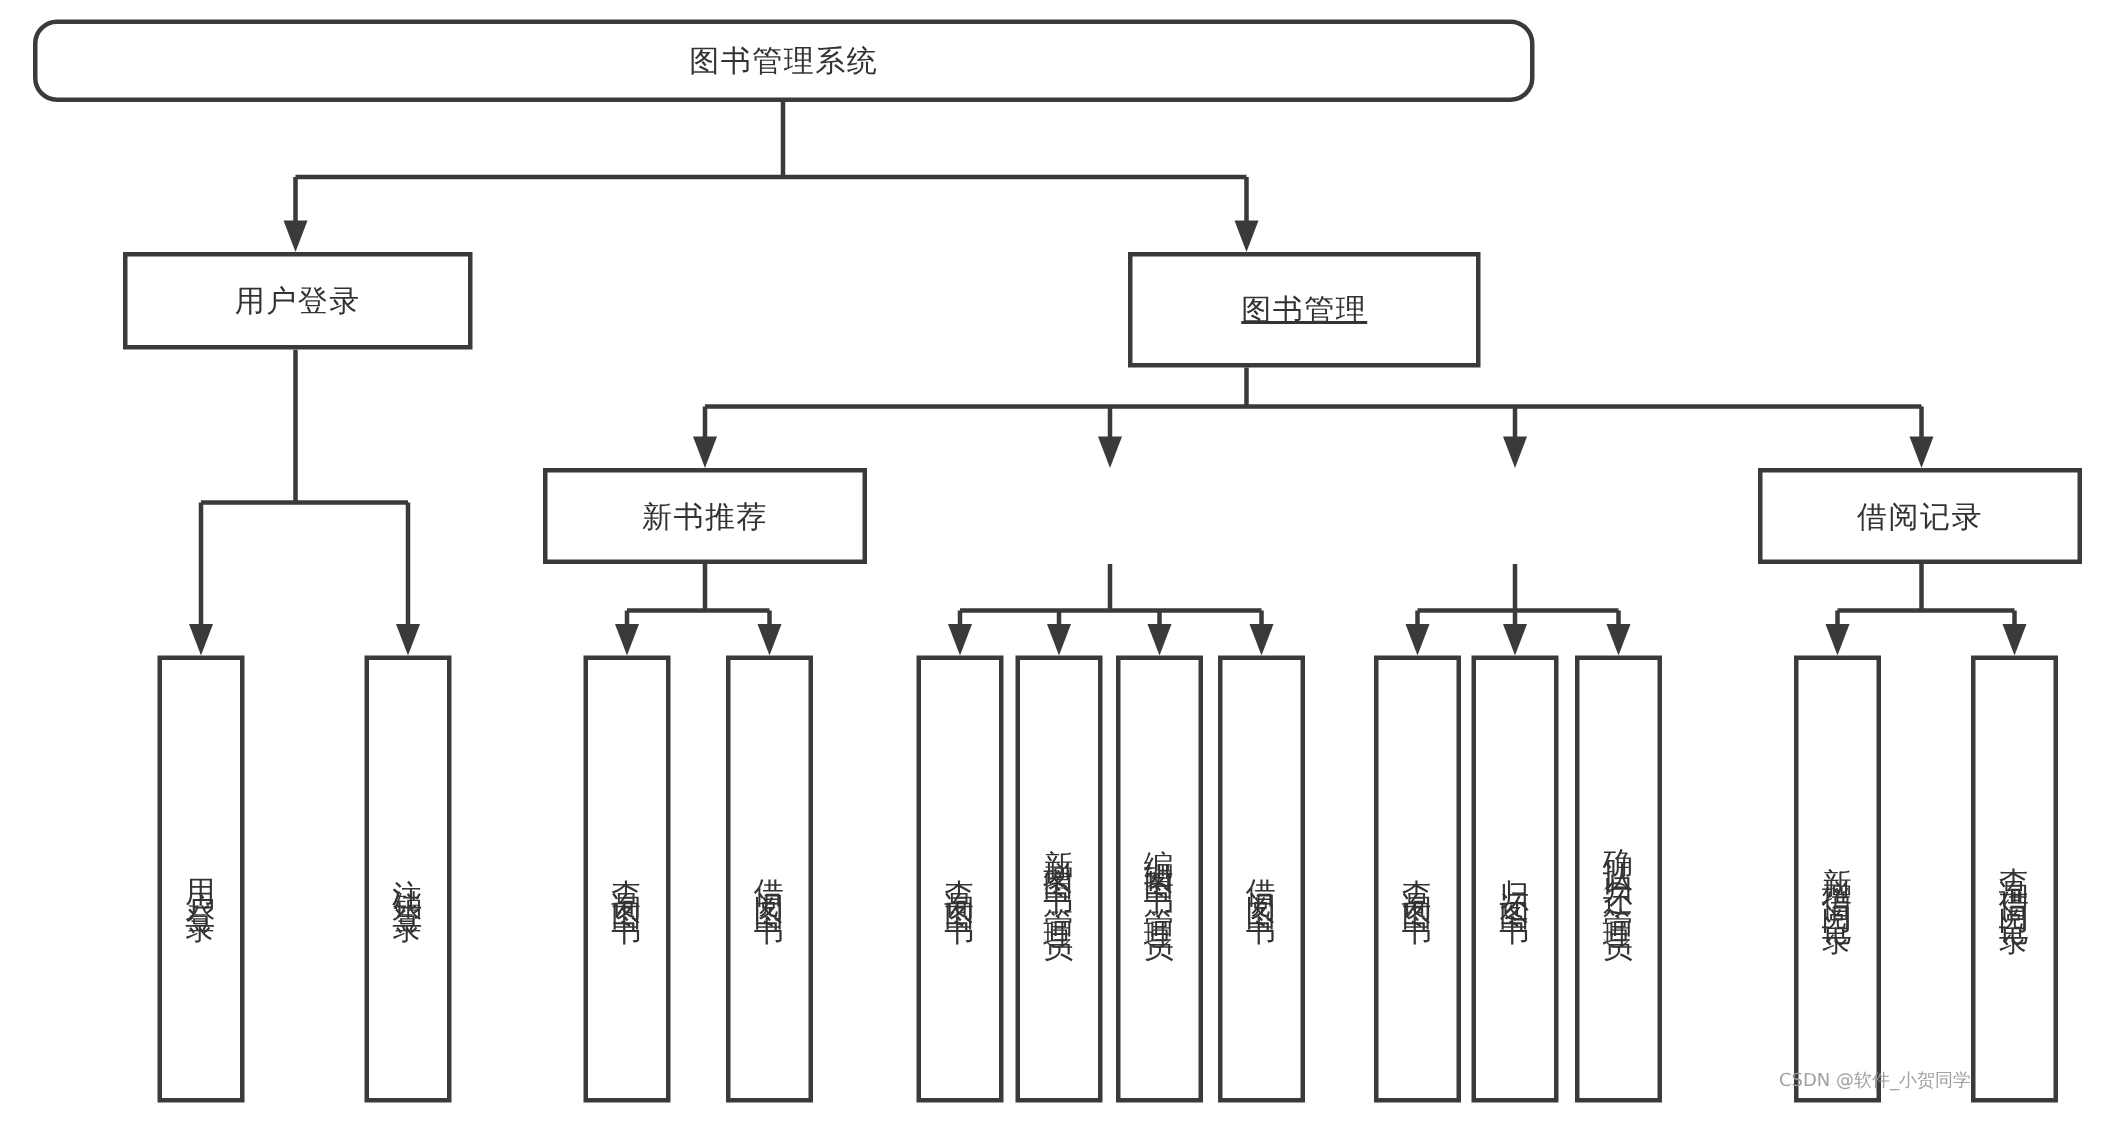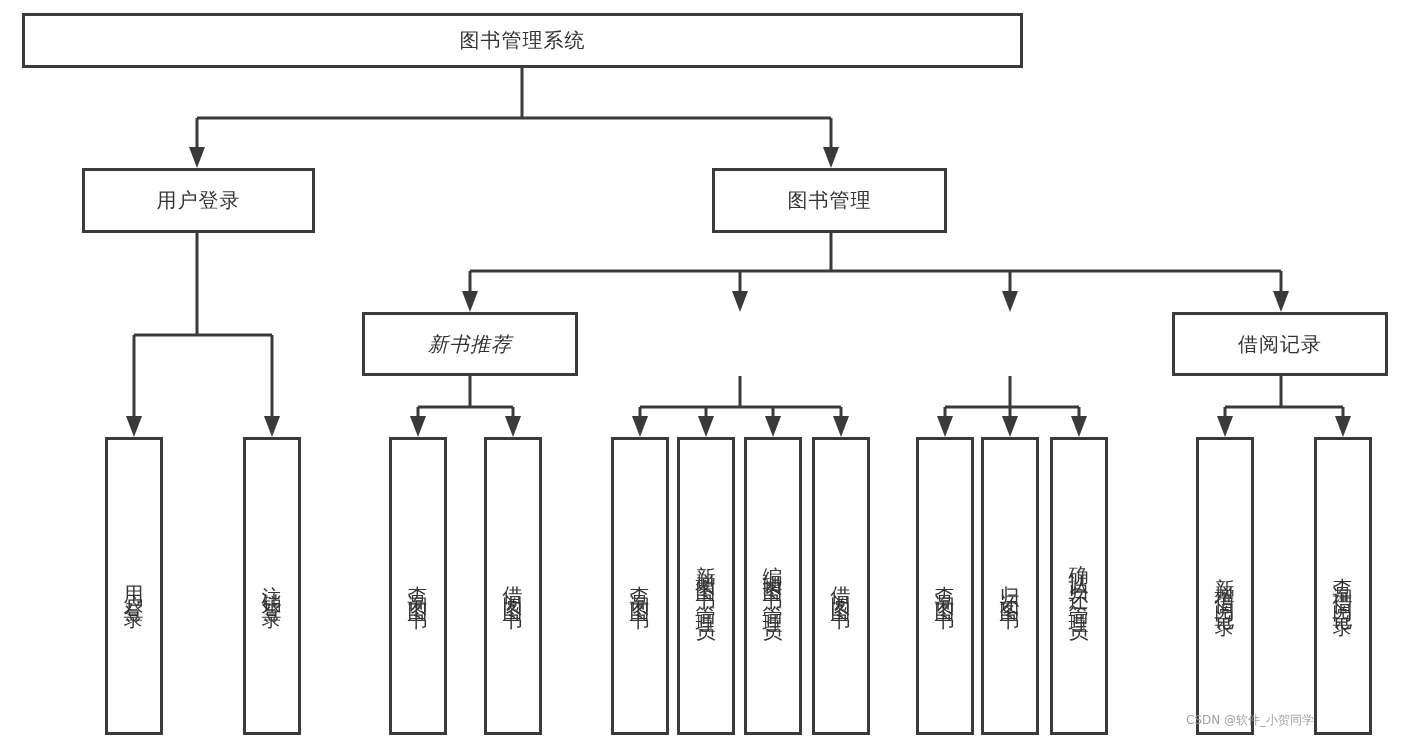--- a/index.html
+++ b/index.html
@@ -35,24 +35,24 @@
   }
   .vlabel {
     writing-mode: vertical-rl;
     text-orientation: mixed;
     font-size: 20px;
     letter-spacing: 8px;
     line-height: 1;
     white-space: nowrap;
   }
   
-  .n-root     { left: 22px;   top: 13px;  width: 1001px; height: 55px; }
+  .n-root     { left: 22px;   top: 13px;  width: 1001px; height: 55px; border-radius: 16px; }
   .n-login    { left: 82px;   top: 168px; width: 233px;  height: 65px; }
-  .n-mgmt     { left: 712px;  top: 168px; width: 235px;  height: 65px; }
-  .n-newbook  { left: 362px;  top: 312px; width: 216px;  height: 64px; font-style: italic; }
+  .n-mgmt     { left: 752px;  top: 168px; width: 235px;  height: 77px; text-decoration: underline; }
+  .n-newbook  { left: 362px;  top: 312px; width: 216px;  height: 64px; }
   .n-borrow   { left: 632px;  top: 312px; width: 216px;  height: 64px; }
   .n-current  { left: 902px;  top: 312px; width: 216px;  height: 64px; }
   .n-records  { left: 1172px; top: 312px; width: 216px;  height: 64px; }
   
   .leaf { top: 437px; width: 58px; height: 298px; }
   .l-1  { left: 105px; }
   .l-2  { left: 243px; }
   .l-3  { left: 389px; }
   .l-4  { left: 484px; }
   .l-5  { left: 611px; }

